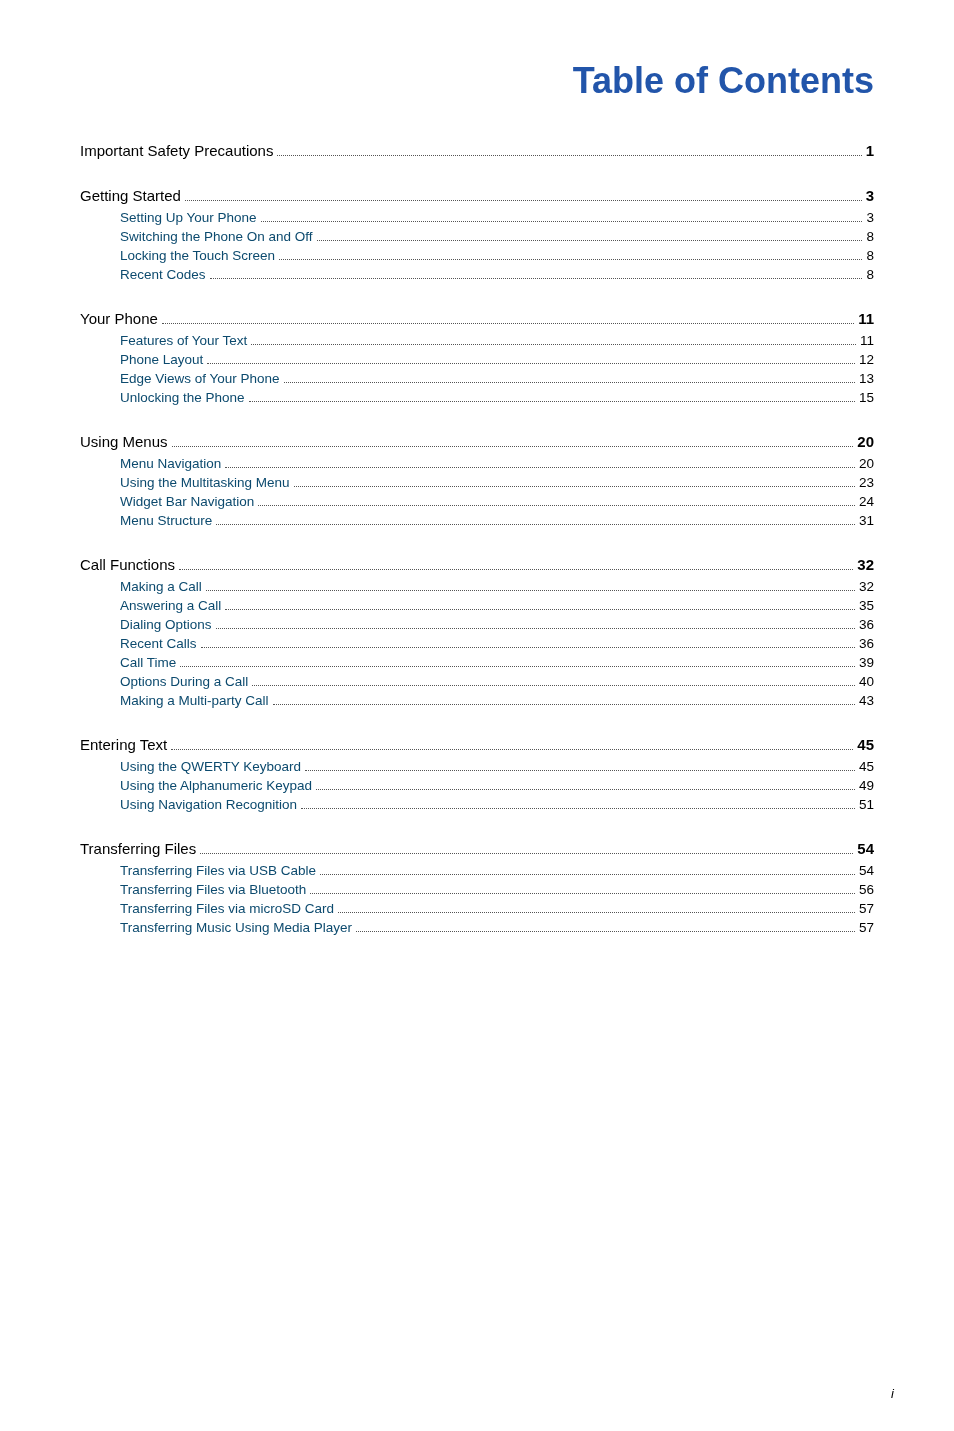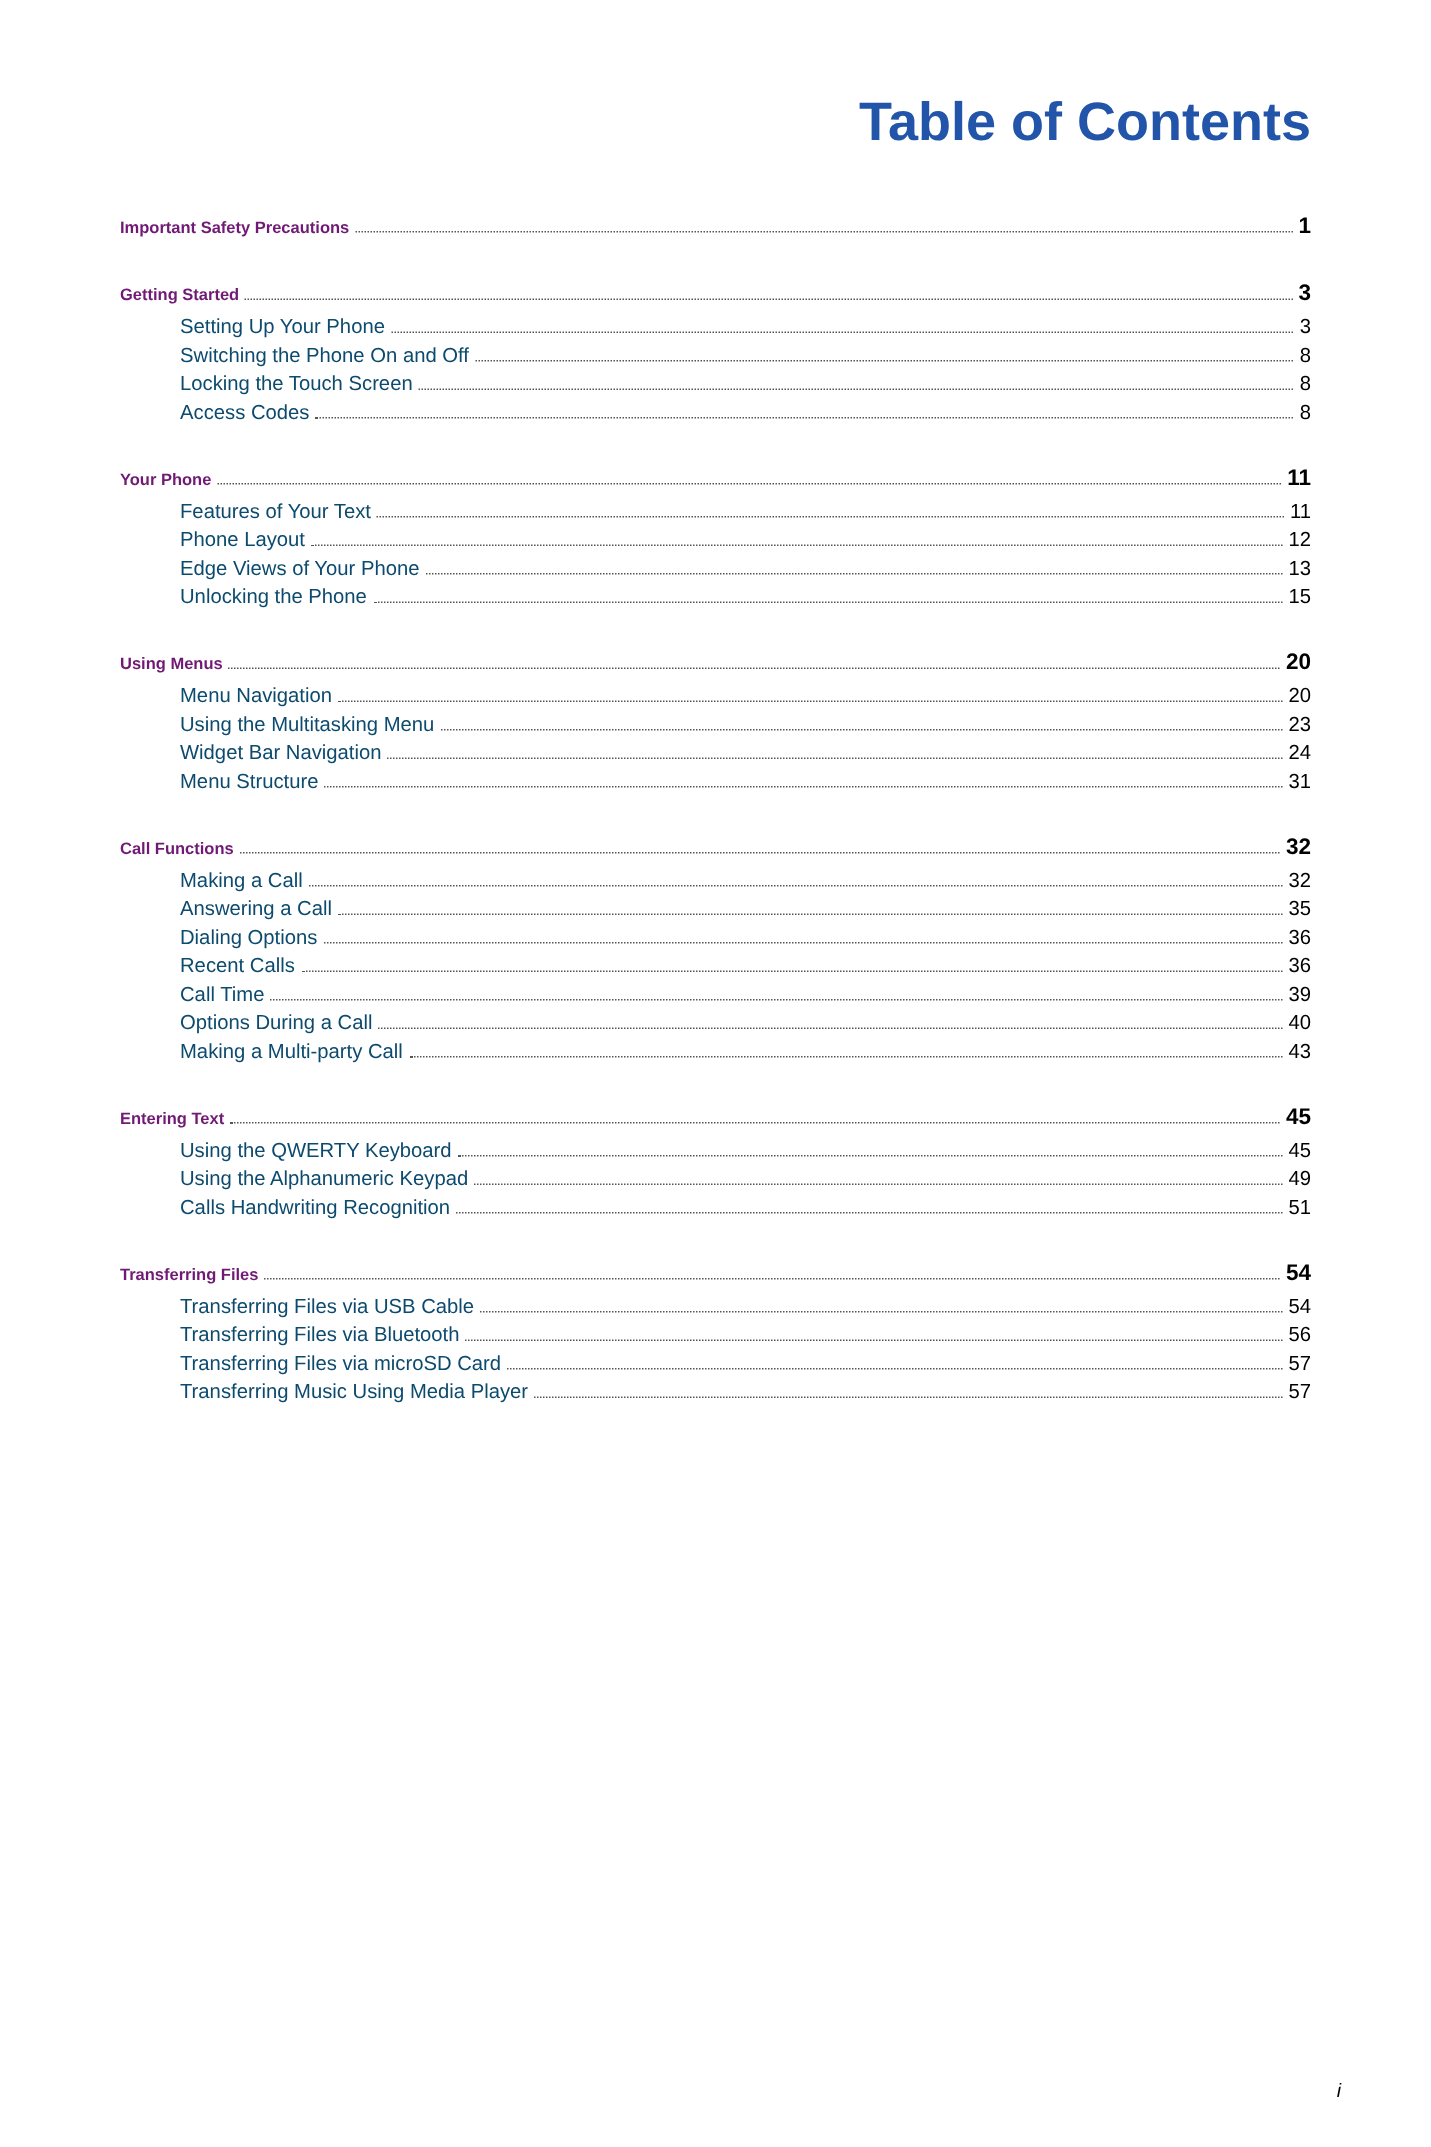--- a/index.html
+++ b/index.html
@@ -30,23 +30,23 @@
       margin-bottom: 28px;
     }
 
     .toc-section-header {
       display: flex;
       align-items: baseline;
       margin-bottom: 6px;
     }
 
     .toc-section-title {
-      font-size: 11px;
-      font-weight: bold;
-      color: #701a75;
+      font-size: 15px;
+      font-weight: normal;
+      color: #000000;
       white-space: nowrap;
       flex-shrink: 0;
     }
 
     .toc-section-dots {
       flex: 1;
       border-bottom: 1px dotted #555;
       margin: 0 4px 3px 4px;
     }
 
@@ -124,21 +124,21 @@
         <span class="toc-sub-title">Switching the Phone On and Off</span>
         <span class="toc-sub-dots"></span>
         <span class="toc-sub-page">8</span>
       </div>
       <div class="toc-sub-item">
         <span class="toc-sub-title">Locking the Touch Screen</span>
         <span class="toc-sub-dots"></span>
         <span class="toc-sub-page">8</span>
       </div>
       <div class="toc-sub-item">
-        <span class="toc-sub-title">Access Codes</span>
+        <span class="toc-sub-title">Recent Codes</span>
         <span class="toc-sub-dots"></span>
         <span class="toc-sub-page">8</span>
       </div>
     </div>
     <div class="toc-section">
       <div class="toc-section-header">
         <span class="toc-section-title">Your Phone</span>
         <span class="toc-section-dots"></span>
         <span class="toc-section-page">11</span>
       </div>
@@ -242,21 +242,21 @@
         <span class="toc-sub-title">Using the QWERTY Keyboard</span>
         <span class="toc-sub-dots"></span>
         <span class="toc-sub-page">45</span>
       </div>
       <div class="toc-sub-item">
         <span class="toc-sub-title">Using the Alphanumeric Keypad</span>
         <span class="toc-sub-dots"></span>
         <span class="toc-sub-page">49</span>
       </div>
       <div class="toc-sub-item">
-        <span class="toc-sub-title">Calls Handwriting Recognition</span>
+        <span class="toc-sub-title">Using Navigation Recognition</span>
         <span class="toc-sub-dots"></span>
         <span class="toc-sub-page">51</span>
       </div>
     </div>
     <div class="toc-section">
       <div class="toc-section-header">
         <span class="toc-section-title">Transferring Files</span>
         <span class="toc-section-dots"></span>
         <span class="toc-section-page">54</span>
       </div>

